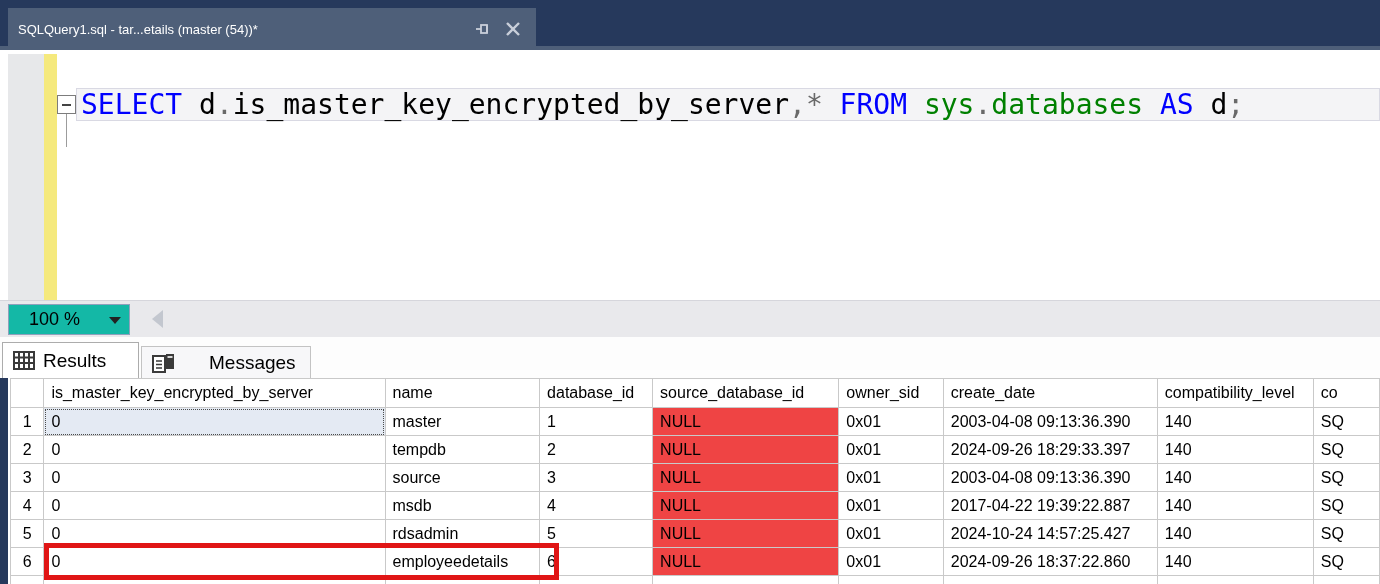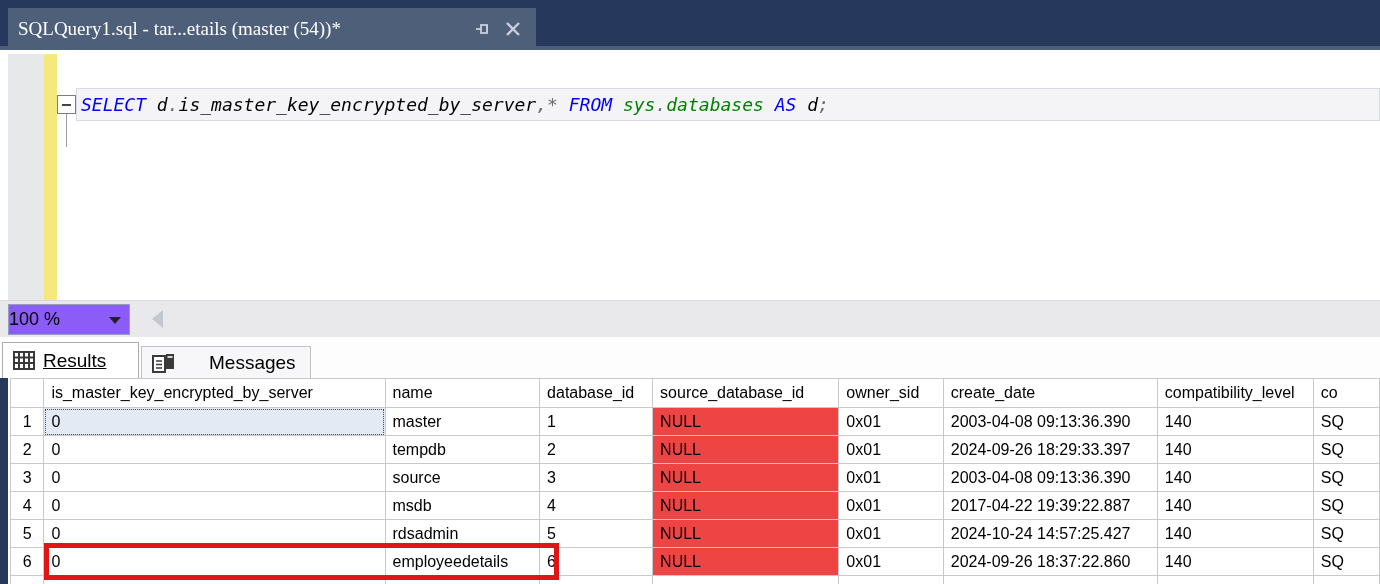--- a/index.html
+++ b/index.html
@@ -12,21 +12,21 @@
   
   .tabstrip {
     position:absolute; left:0; top:0; width:1380px; height:50px;
     background:#26395C; border-bottom:4px solid #4E5F79;
   }
   .doc-tab {
     position:absolute; left:8px; top:8px; width:528px; height:42px;
     background:#4E5F79; color:#FFFFFF; display:flex; align-items:center;
     padding:0 10px; cursor:default;
   }
-  .doc-tab .title { font-size:19px; white-space:nowrap;font-family:Liberation Serif, serif; }
+  .doc-tab .title { font-size:13px; white-space:nowrap; }
   .doc-tab .spacer { flex:1; }
   .tab-ico { display:inline-flex; align-items:center; justify-content:center;
     width:26px; height:26px; margin-left:4px; }
   
   .editor { position:absolute; left:0; top:54px; width:1380px; height:246px; background:#fff; }
   .left-navy { position:absolute; left:0; top:54px; width:8px; height:530px; background:#26395C; }
   .indicator-margin { position:absolute; left:8px; top:0; width:36px; height:246px; background:#E7E8EA; }
   .change-bar { position:absolute; left:44px; top:0; width:13px; height:246px; background:#F5E97D; }
   .current-line {
     position:absolute; left:76px; top:34px; right:0; height:33px;
@@ -34,56 +34,55 @@
   }
   .outline-box {
     position:absolute; left:57px; top:41px; width:19px; height:19px;
     background:#fff; border:1px solid #7C7C7C; color:#444;
     display:flex; align-items:center; justify-content:center; cursor:default;
   }
   .outline-box .minus { width:9px; height:2px; background:#444; }
   .outline-line { position:absolute; left:66px; top:60px; width:1px; height:33px; background:#9C9C9C; }
   .code-line {
     position:absolute; left:81px; top:37px; height:30px;
-    font-family:"DejaVu Sans Mono", monospace; font-size:18px; line-height:28px;
+    font-family:"DejaVu Sans Mono", monospace; font-size:28px; line-height:28px;
     white-space:pre;
-    font-style:italic;
   }
   .tk-kw { color:#0000FF; }
   .tk-id { color:#000000; }
   .tk-op { color:#696969; }
   .tk-sys { color:#008000; }
   
   .scroll-strip {
     position:absolute; left:0; top:300px; width:1380px; height:37px;
     background:#E9E9EC; border-top:1px solid #D6D6DC;
   }
   .zoom-combo {
     position:absolute; left:8px; top:3px; width:122px; height:31px;
-    background:#8b5cf6; border:1px solid #8FA0BC; display:flex; align-items:center;
-    font-size:18px; color:#000; padding-left:0; cursor:default;
+    background:#14b8a6; border:1px solid #8FA0BC; display:flex; align-items:center;
+    font-size:18px; color:#000; padding-left:20px; cursor:default;
   }
   .zoom-combo .caret {
     position:absolute; right:8px; top:12px; width:0; height:0;
     border-left:6px solid transparent; border-right:6px solid transparent;
     border-top:7px solid #222;
   }
   .hscroll-left {
     position:absolute; left:152px; top:9px; width:0; height:0;
     border-top:9px solid transparent; border-bottom:9px solid transparent;
     border-right:11px solid #C3C7CF;
   }
   
   .results-tabs { position:absolute; left:0; top:337px; width:1380px; height:41px; background:#FDFDFD; }
   .rtab { position:absolute; display:flex; align-items:center; font-size:19px; color:#000;
     padding:0 10px; cursor:default; }
   .rtab .ico { margin-right:8px; display:inline-flex; }
   .rtab-results {
     left:2px; top:5px; width:137px; height:36px; background:#FFFFFF;
-    border:1px solid #ACACAC; border-bottom:none;text-decoration:underline;
+    border:1px solid #ACACAC; border-bottom:none;
   }
   .rtab-messages {
     left:141px; top:9px; width:170px; height:32px; background:#F7F7F9;
     border:1px solid #C3C3C3; border-bottom:none;gap:25px;
   }
   
   .grid-wrap { position:absolute; left:10px; top:378px; width:1370px; height:206px; overflow:hidden; }
   table.grid { border-collapse:collapse; table-layout:fixed; font-size:16px; color:#000; }
   table.grid th, table.grid td {
     border:1px solid #C9C9C9; font-weight:normal; text-align:left;

